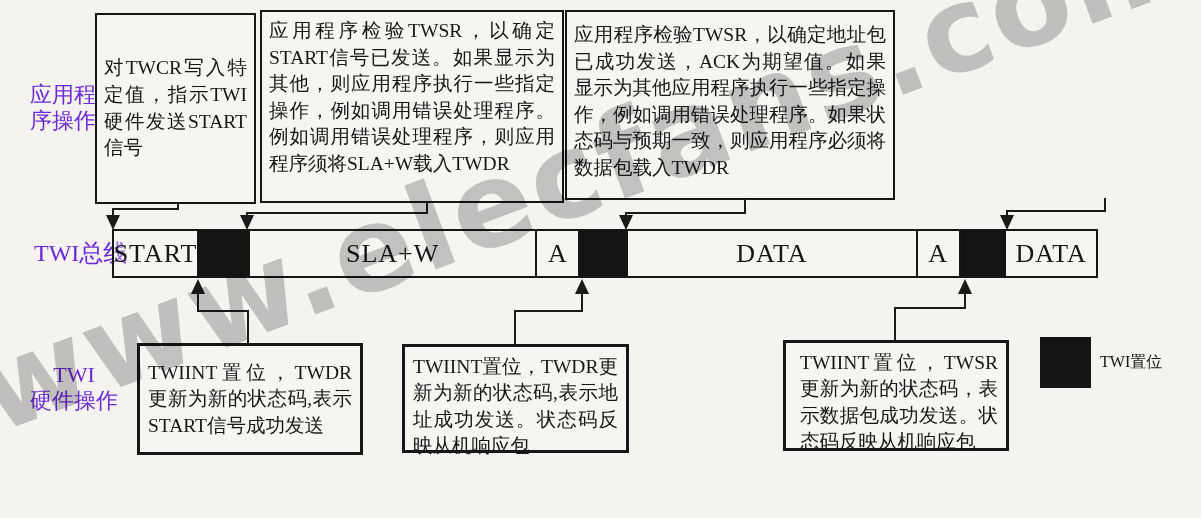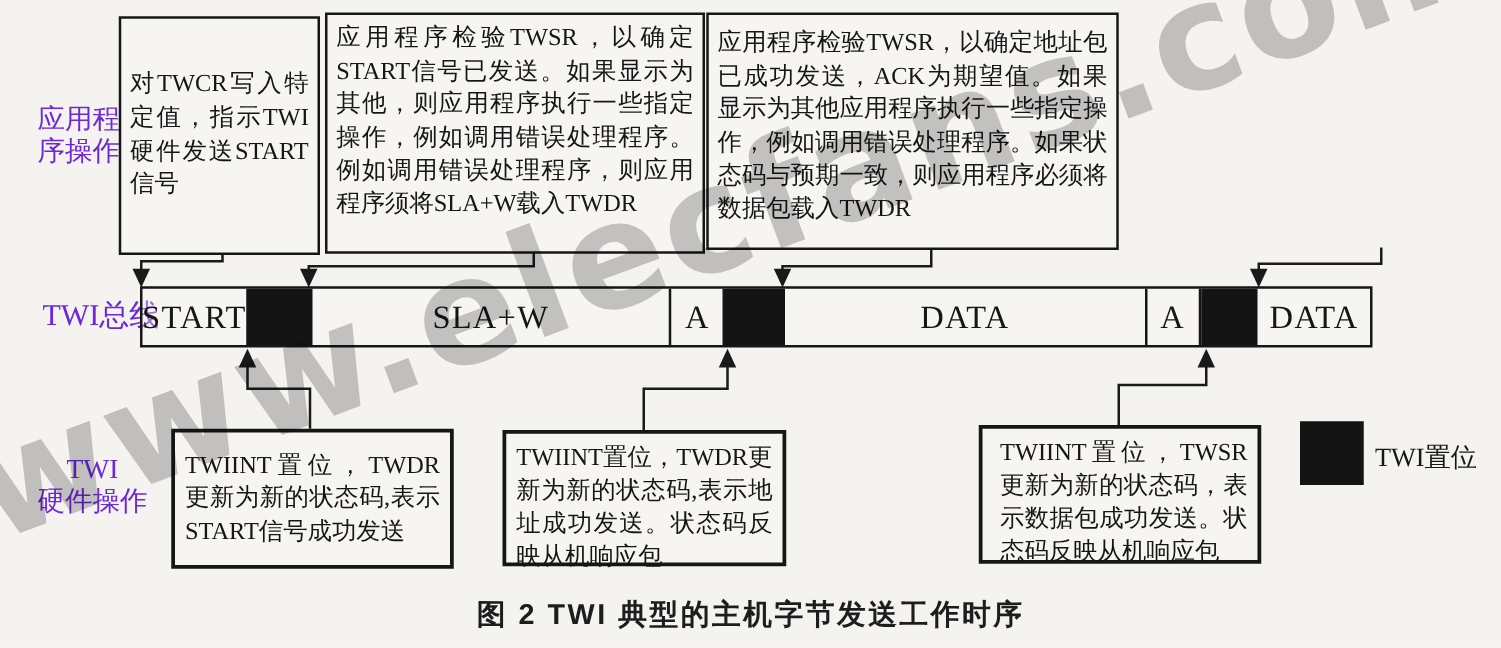--- a/index.html
+++ b/index.html
@@ -67,21 +67,21 @@
   #hw-box-2{left:402px;top:344px;width:227px;height:109px;}
   #hw-box-3{left:783px;top:340px;width:226px;height:111px;padding-left:14px;}
 
   
   #legend-swatch{
     position:absolute;left:1040px;top:337px;width:51px;height:51px;
     background:#141414;
   }
   #legend-label{
     position:absolute;left:1100px;top:352px;
-    font-size:21px;white-space:nowrap;
+    font-size:16px;white-space:nowrap;
   }
 
   
   #figure-caption{
     position:absolute;left:0;top:476px;width:1201px;
     text-align:center;
     font-family:"Liberation Sans", sans-serif;
     font-weight:bold;font-size:23px;letter-spacing:2px;
     color:#1d1d1d;
   }
@@ -162,17 +162,16 @@
     <polygon class="head" points="1007,230 1000,215 1014,215"></polygon>
 
     <polygon class="head" points="198,279 191,294 205,294"></polygon>
     <path class="wire" d="M198,292 L198,311 L248,311 L248,343"></path>
     <polygon class="head" points="582,279 575,294 589,294"></polygon>
     <path class="wire" d="M582,292 L582,311 L515,311 L515,344"></path>
     <polygon class="head" points="965,279 958,294 972,294"></polygon>
     <path class="wire" d="M965,292 L965,308 L895,308 L895,340"></path>
   </svg>
 
-  <div id="figure-caption">图 2  TWI 典型的主机字节发送工作时序</div>
 
   <div id="watermark">www.elecfans.com</div>
 
 </div>
 
 </body></html>

